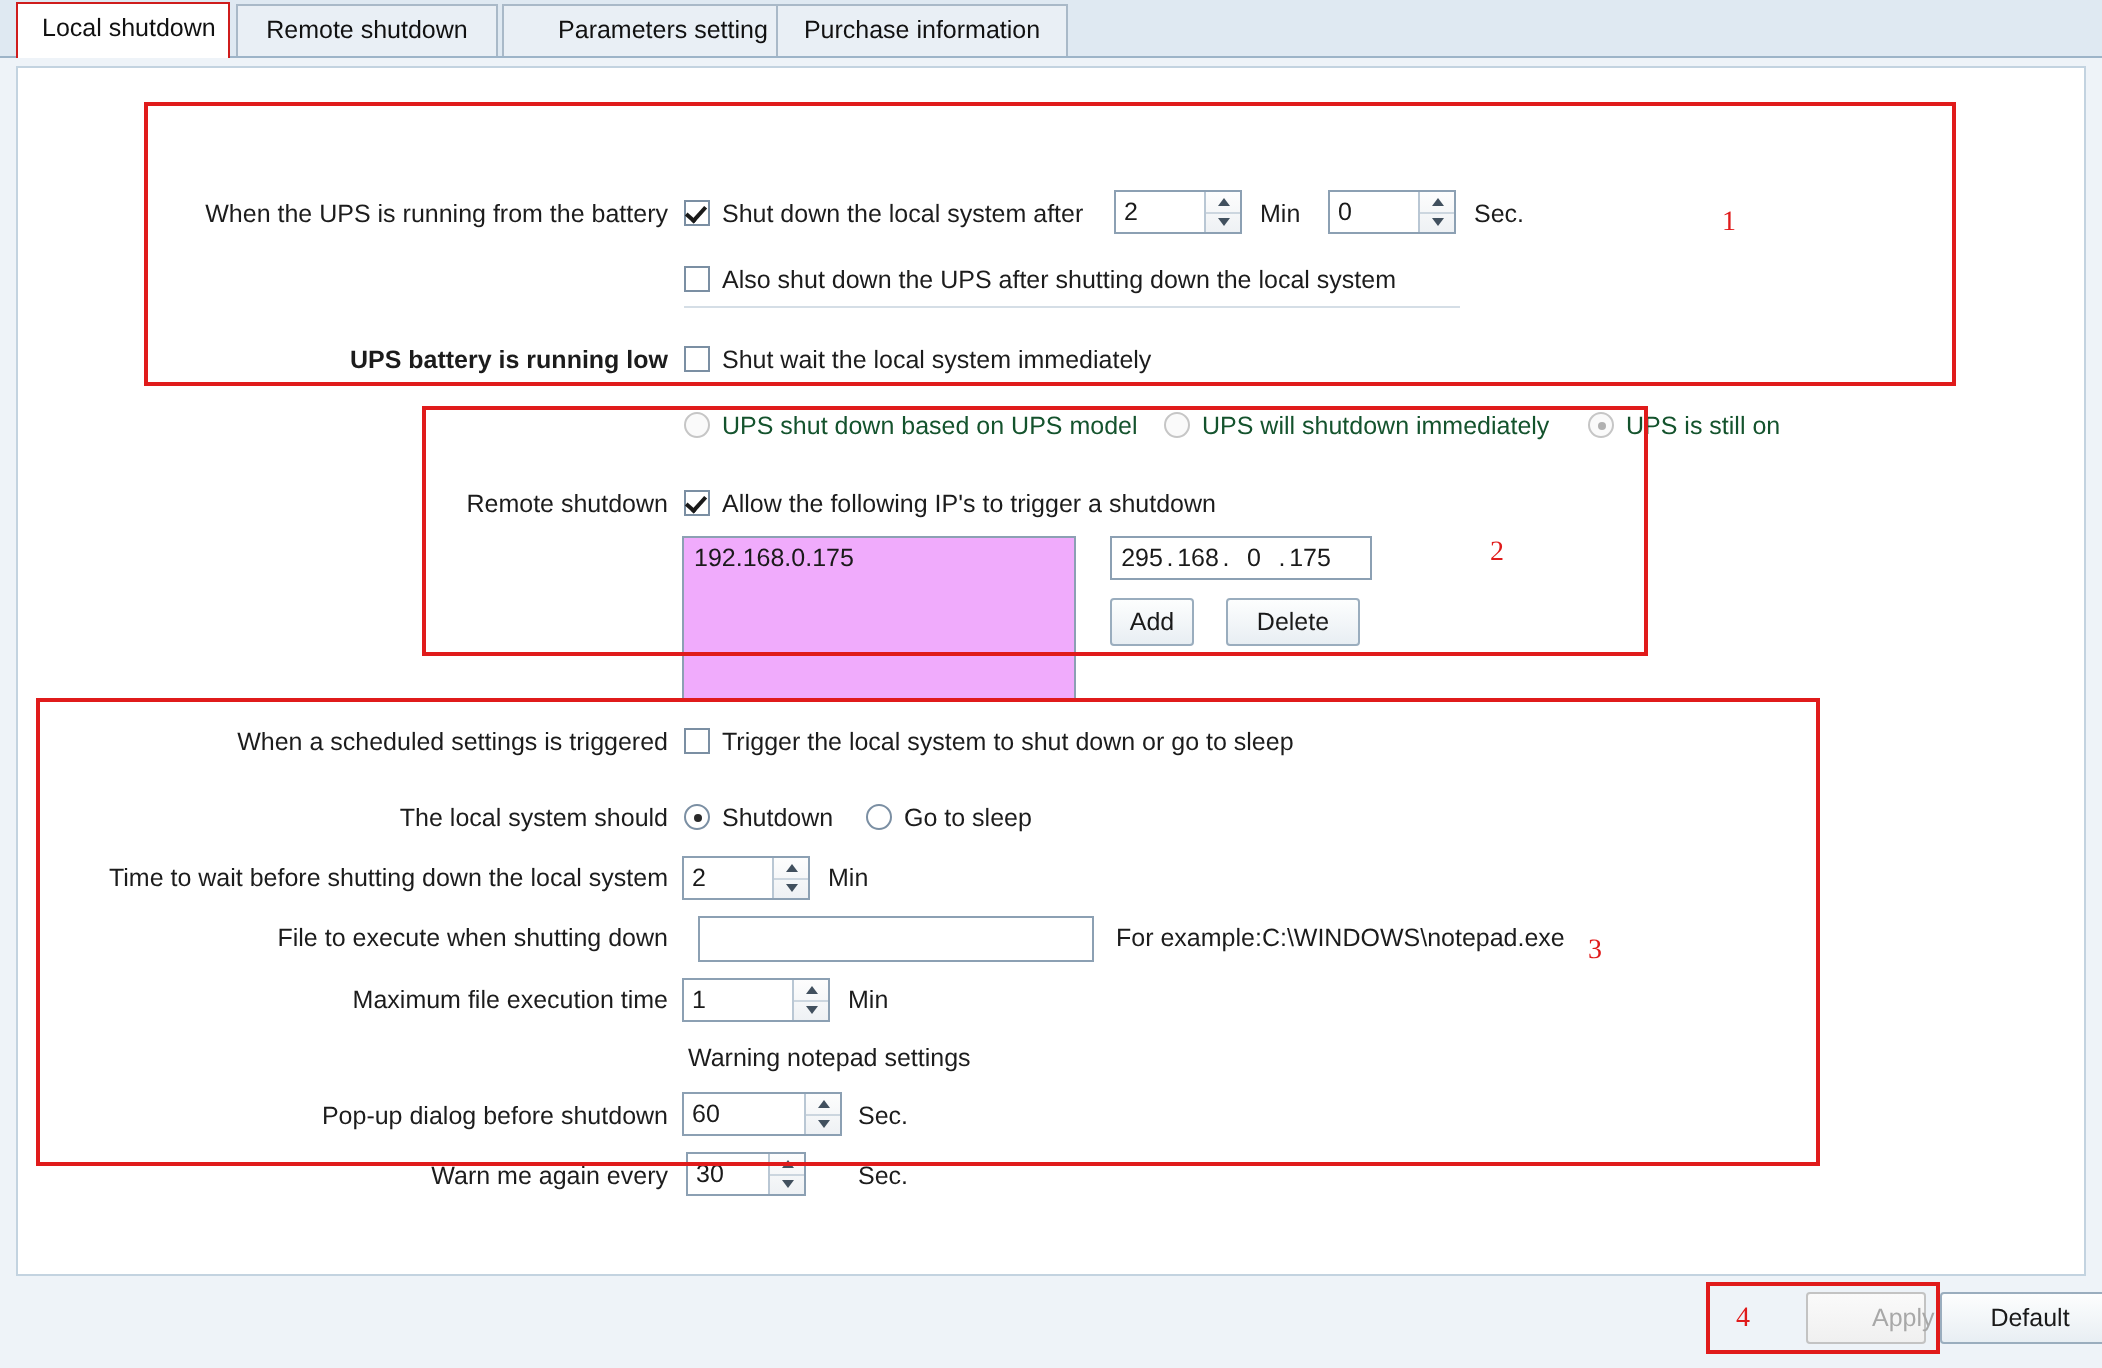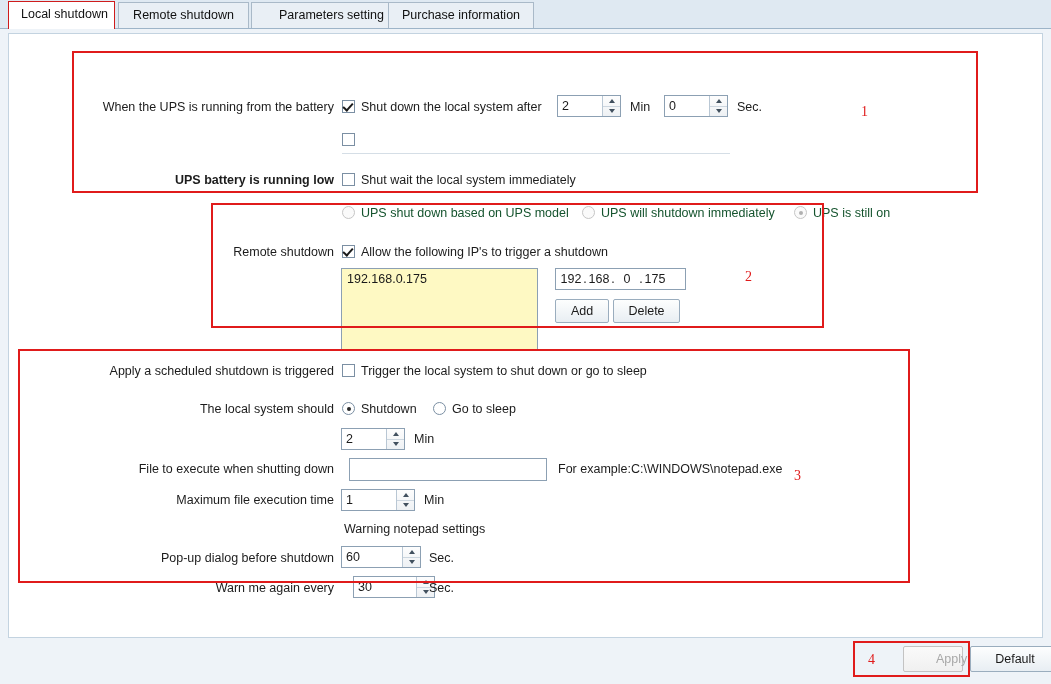--- a/index.html
+++ b/index.html
@@ -176,21 +176,21 @@
     border-right: 3px solid transparent;
     transform: translate(-50%, -50%);
   }
   .spin .btns .up::after { border-bottom: 4px solid #41505e; }
   .spin .btns .dn::after { border-top: 4px solid #41505e; }
 
   .listbox {
     position: absolute;
     box-sizing: border-box;
     border: 1px solid #8ca0b3;
-    background: #fef9c3;
+    background: #f0abfc;
     overflow: hidden;
   }
   .listbox .item {
     padding: 3px 5px;
     font-size: 12.5px;
     color: #1a1a1a;
     white-space: nowrap;
   }
 
   .ipbox {
@@ -288,20 +288,21 @@
     <div class="spin" style="left:655px; top:61px; width:64px;">
       <input class="val" type="text" value="0" style="">
       <div class="btns">
         <div class="up"></div>
         <div class="dn"></div>
       </div>
     </div>
     <div class="lbl" style="left:728px; top:66px;">Sec.</div>
 
     <div class="chk" style="left:333px; top:99px;"></div>
+    <div class="lbl" style="left:352px; top:99px;">Also shut down the UPS after shutting down the local system</div>
 
     <div class="hline" style="left:333px; top:119px; width:388px;"></div>
 
     <div class="lbl right" style="left:120px; top:139px; width:205px;font-weight:bold;">UPS battery is running low</div>
     <div class="chk" style="left:333px; top:139px;"></div>
     <div class="lbl" style="left:352px; top:139px;">Shut wait the local system immediately</div>
 
     <div class="radio dim" style="left:333px; top:172px;"></div>
     <div class="lbl dim" style="left:352px; top:172px;">UPS shut down based on UPS model</div>
 
@@ -313,46 +314,47 @@
 
     <div class="lbl right" style="left:205px; top:211px; width:120px;">Remote shutdown</div>
     <div class="chk checked" style="left:333px; top:211px;"></div>
     <div class="lbl" style="left:352px; top:211px;">Allow the following IP's to trigger a shutdown</div>
 
     <div class="listbox" style="left:332px; top:234px; width:197px; height:82px;">
       <div class="item">192.168.0.175</div>
     </div>
 
     <div class="ipbox" style="left:546px; top:234px; width:131px; height:22px;">
-      <span class="seg">192</span>
+      <span class="seg">295</span>
       <span class="dot">.</span>
       <span class="seg">168</span>
       <span class="dot">.</span>
       <span class="seg">0</span>
       <span class="dot">.</span>
       <span class="seg">175</span>
     </div>
 
-    <div class="btn" style="left:546px; top:265px; width:54px; height:24px; line-height:22px;">
+    <div class="btn" style="left:546px; top:265px; width:42px; height:24px; line-height:22px;">
       <span>Add</span>
     </div>
     <div class="btn" style="left:604px; top:265px; width:67px; height:24px; line-height:22px;">
       <span>Delete</span>
     </div>
 
-    <div class="lbl right" style="left:60px; top:330px; width:265px;">Apply a scheduled shutdown is triggered</div>
+    <div class="lbl right" style="left:60px; top:330px; width:265px;">When a scheduled settings is triggered</div>
     <div class="chk" style="left:333px; top:330px;"></div>
     <div class="lbl right" style="left:110px; top:368px; width:215px;">The local system should</div>
 
     <div class="lbl" style="left:352px; top:330px;">Trigger the local system to shut down or go to sleep</div>
     <div class="radio on" style="left:333px; top:368px;"></div>
     <div class="lbl" style="left:352px; top:368px;">Shutdown</div>
     <div class="radio" style="left:424px; top:368px;"></div>
     <div class="lbl" style="left:443px; top:368px;">Go to sleep</div>
 
+    <div class="lbl right" style="left:15px; top:398px; width:310px;">Time to wait before shutting down the local system</div>
     <div class="spin" style="left:332px; top:394px; width:64px;">
       <input class="val" type="text" value="2" style="">
       <div class="btns">
         <div class="up"></div>
         <div class="dn"></div>
       </div>
     </div>
     <div class="lbl" style="left:405px; top:398px;">Min</div>
 
     <div class="lbl right" style="left:55px; top:428px; width:270px;">File to execute when shutting down</div>
@@ -375,21 +377,21 @@
     <div class="spin" style="left:332px; top:512px; width:80px;">
       <input class="val" type="text" value="60" style="">
       <div class="btns">
         <div class="up"></div>
         <div class="dn"></div>
       </div>
     </div>
     <div class="lbl" style="left:420px; top:517px;">Sec.</div>
 
     <div class="lbl right" style="left:105px; top:547px; width:220px;">Warn me again every</div>
-    <div class="spin" style="left:344px; top:542px; width:82px;">
+    <div class="spin" style="left:334px; top:542px; width:60px;">
       <input class="val" type="text" value="30" style="">
       <div class="btns">
         <div class="up"></div>
         <div class="dn"></div>
       </div>
     </div>
     <div class="lbl" style="left:420px; top:547px;">Sec.</div>
 
   </div>
 

